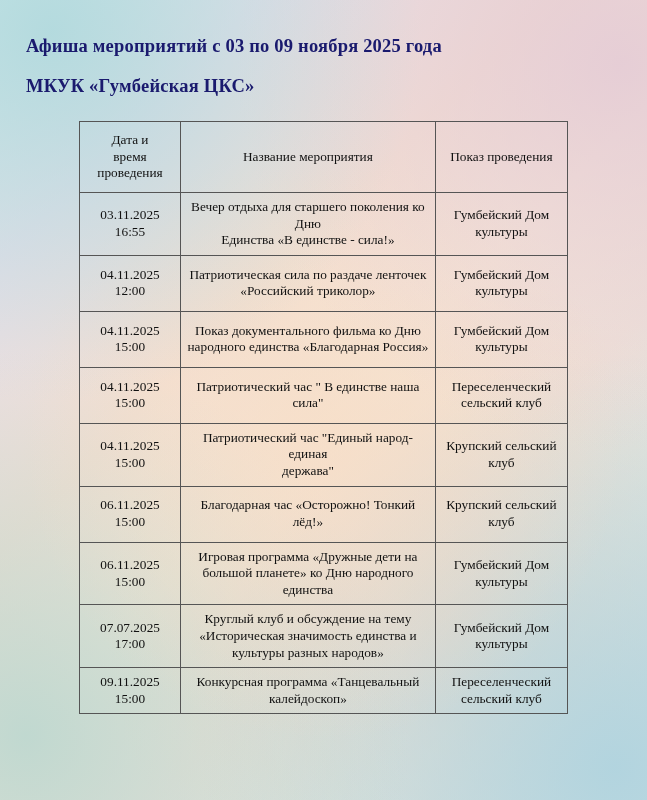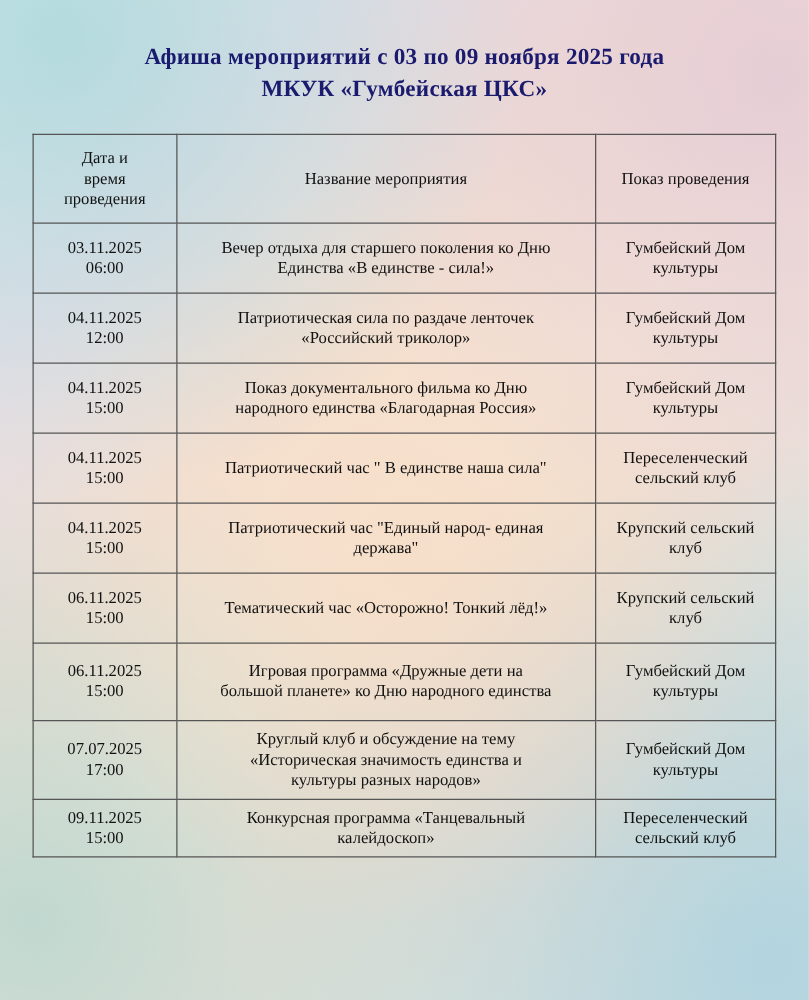--- a/index.html
+++ b/index.html
@@ -26,33 +26,33 @@
       radial-gradient(circle at 70% 78%, rgba(239,214,196,0.7) 0%, rgba(239,214,196,0) 45%);
     pointer-events: none;
   }
   .page {
     position: relative;
     z-index: 2;
     padding: 34px 26px 0 26px;
     box-sizing: border-box;
   }
   .title-block {
-    text-align: center;
+    text-align: left;
     color: #1a1a6e;
     font-weight: bold;
     font-size: 18.5px;
     line-height: 1.35;
     letter-spacing: 0.2px;
   }
   .title-line2 {
-    margin-top: 1px;
+    margin-top: 15px;
   }
   table.schedule {
     margin-top: 22px;
-    width: 595px;
+    width: 489px;
     margin-left: auto;
     margin-right: auto;
     border-collapse: collapse;
     background: transparent;
   }
   table.schedule th,
   table.schedule td {
     border: 1px solid #555;
     text-align: center;
     vertical-align: middle;
@@ -101,21 +101,21 @@
         </th>
         <th class="col-place">
           <span class="cell-inner">Показ проведения</span>
         </th>
       </tr>
     </thead>
     <tbody>
       <tr>
         <td>
             <span class="cell-inner">03.11.2025
-06:00</span>
+16:55</span>
           </td>
         <td>
             <span class="cell-inner">Вечер отдыха для старшего поколения ко Дню
 Единства «В единстве - сила!»</span>
           </td>
         <td>
             <span class="cell-inner">Гумбейский Дом
 культуры</span>
           </td>
       </tr>
@@ -173,21 +173,21 @@
             <span class="cell-inner">Крупский сельский
 клуб</span>
           </td>
       </tr>
       <tr>
         <td>
             <span class="cell-inner">06.11.2025
 15:00</span>
           </td>
         <td>
-            <span class="cell-inner">Тематический час «Осторожно! Тонкий лёд!»</span>
+            <span class="cell-inner">Благодарная час «Осторожно! Тонкий лёд!»</span>
           </td>
         <td>
             <span class="cell-inner">Крупский сельский
 клуб</span>
           </td>
       </tr>
       <tr class="tall">
         <td>
             <span class="cell-inner">06.11.2025
 15:00</span>

